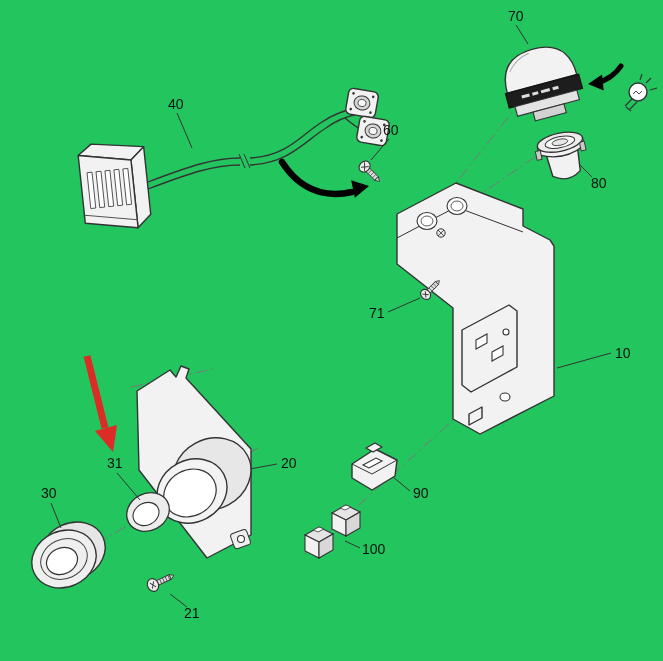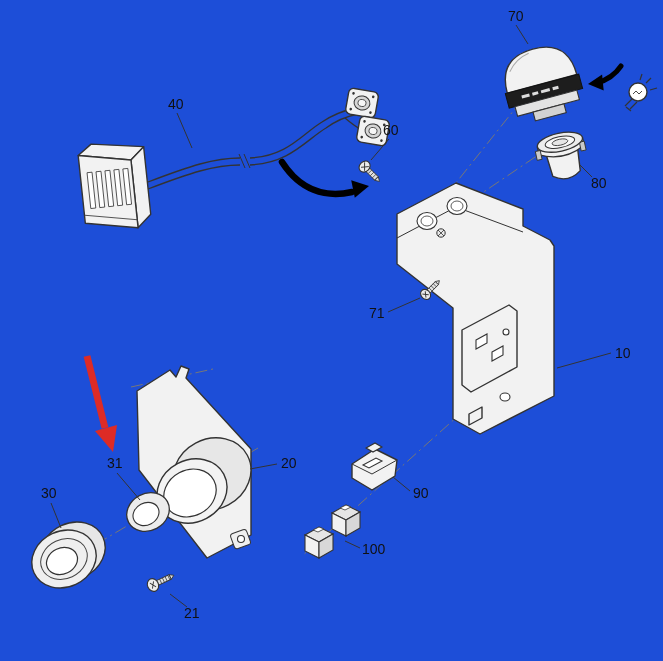--- a/index.html
+++ b/index.html
@@ -1,17 +1,17 @@
 <!DOCTYPE html>
 <html><head>
 <meta charset="utf-8">
 <style>
   html,body{margin:0;padding:0;background:#fff;}
   .stage{
-    position:relative;width:663px;height:661px;background:#1d4ed8;
+    position:relative;width:663px;height:661px;background:#22c55e;
     font-family:"Liberation Sans",sans-serif;overflow:hidden;
   }
   svg{display:block;}
   .lbl{font:14px "Liberation Sans",sans-serif;fill:#111111;}
   .outline{stroke:#333333;stroke-width:1.4;fill:#f2f2f2;stroke-linejoin:round;}
   .thin{stroke:#333333;stroke-width:1;fill:none;}
   .leader{stroke:#333333;stroke-width:1;fill:none;}
   .centerline{stroke:#777777;stroke-width:1;fill:none;stroke-dasharray:12 4 2 4;}
   .white{fill:#ffffff;stroke:#333333;stroke-width:1.1;}
 </style>

